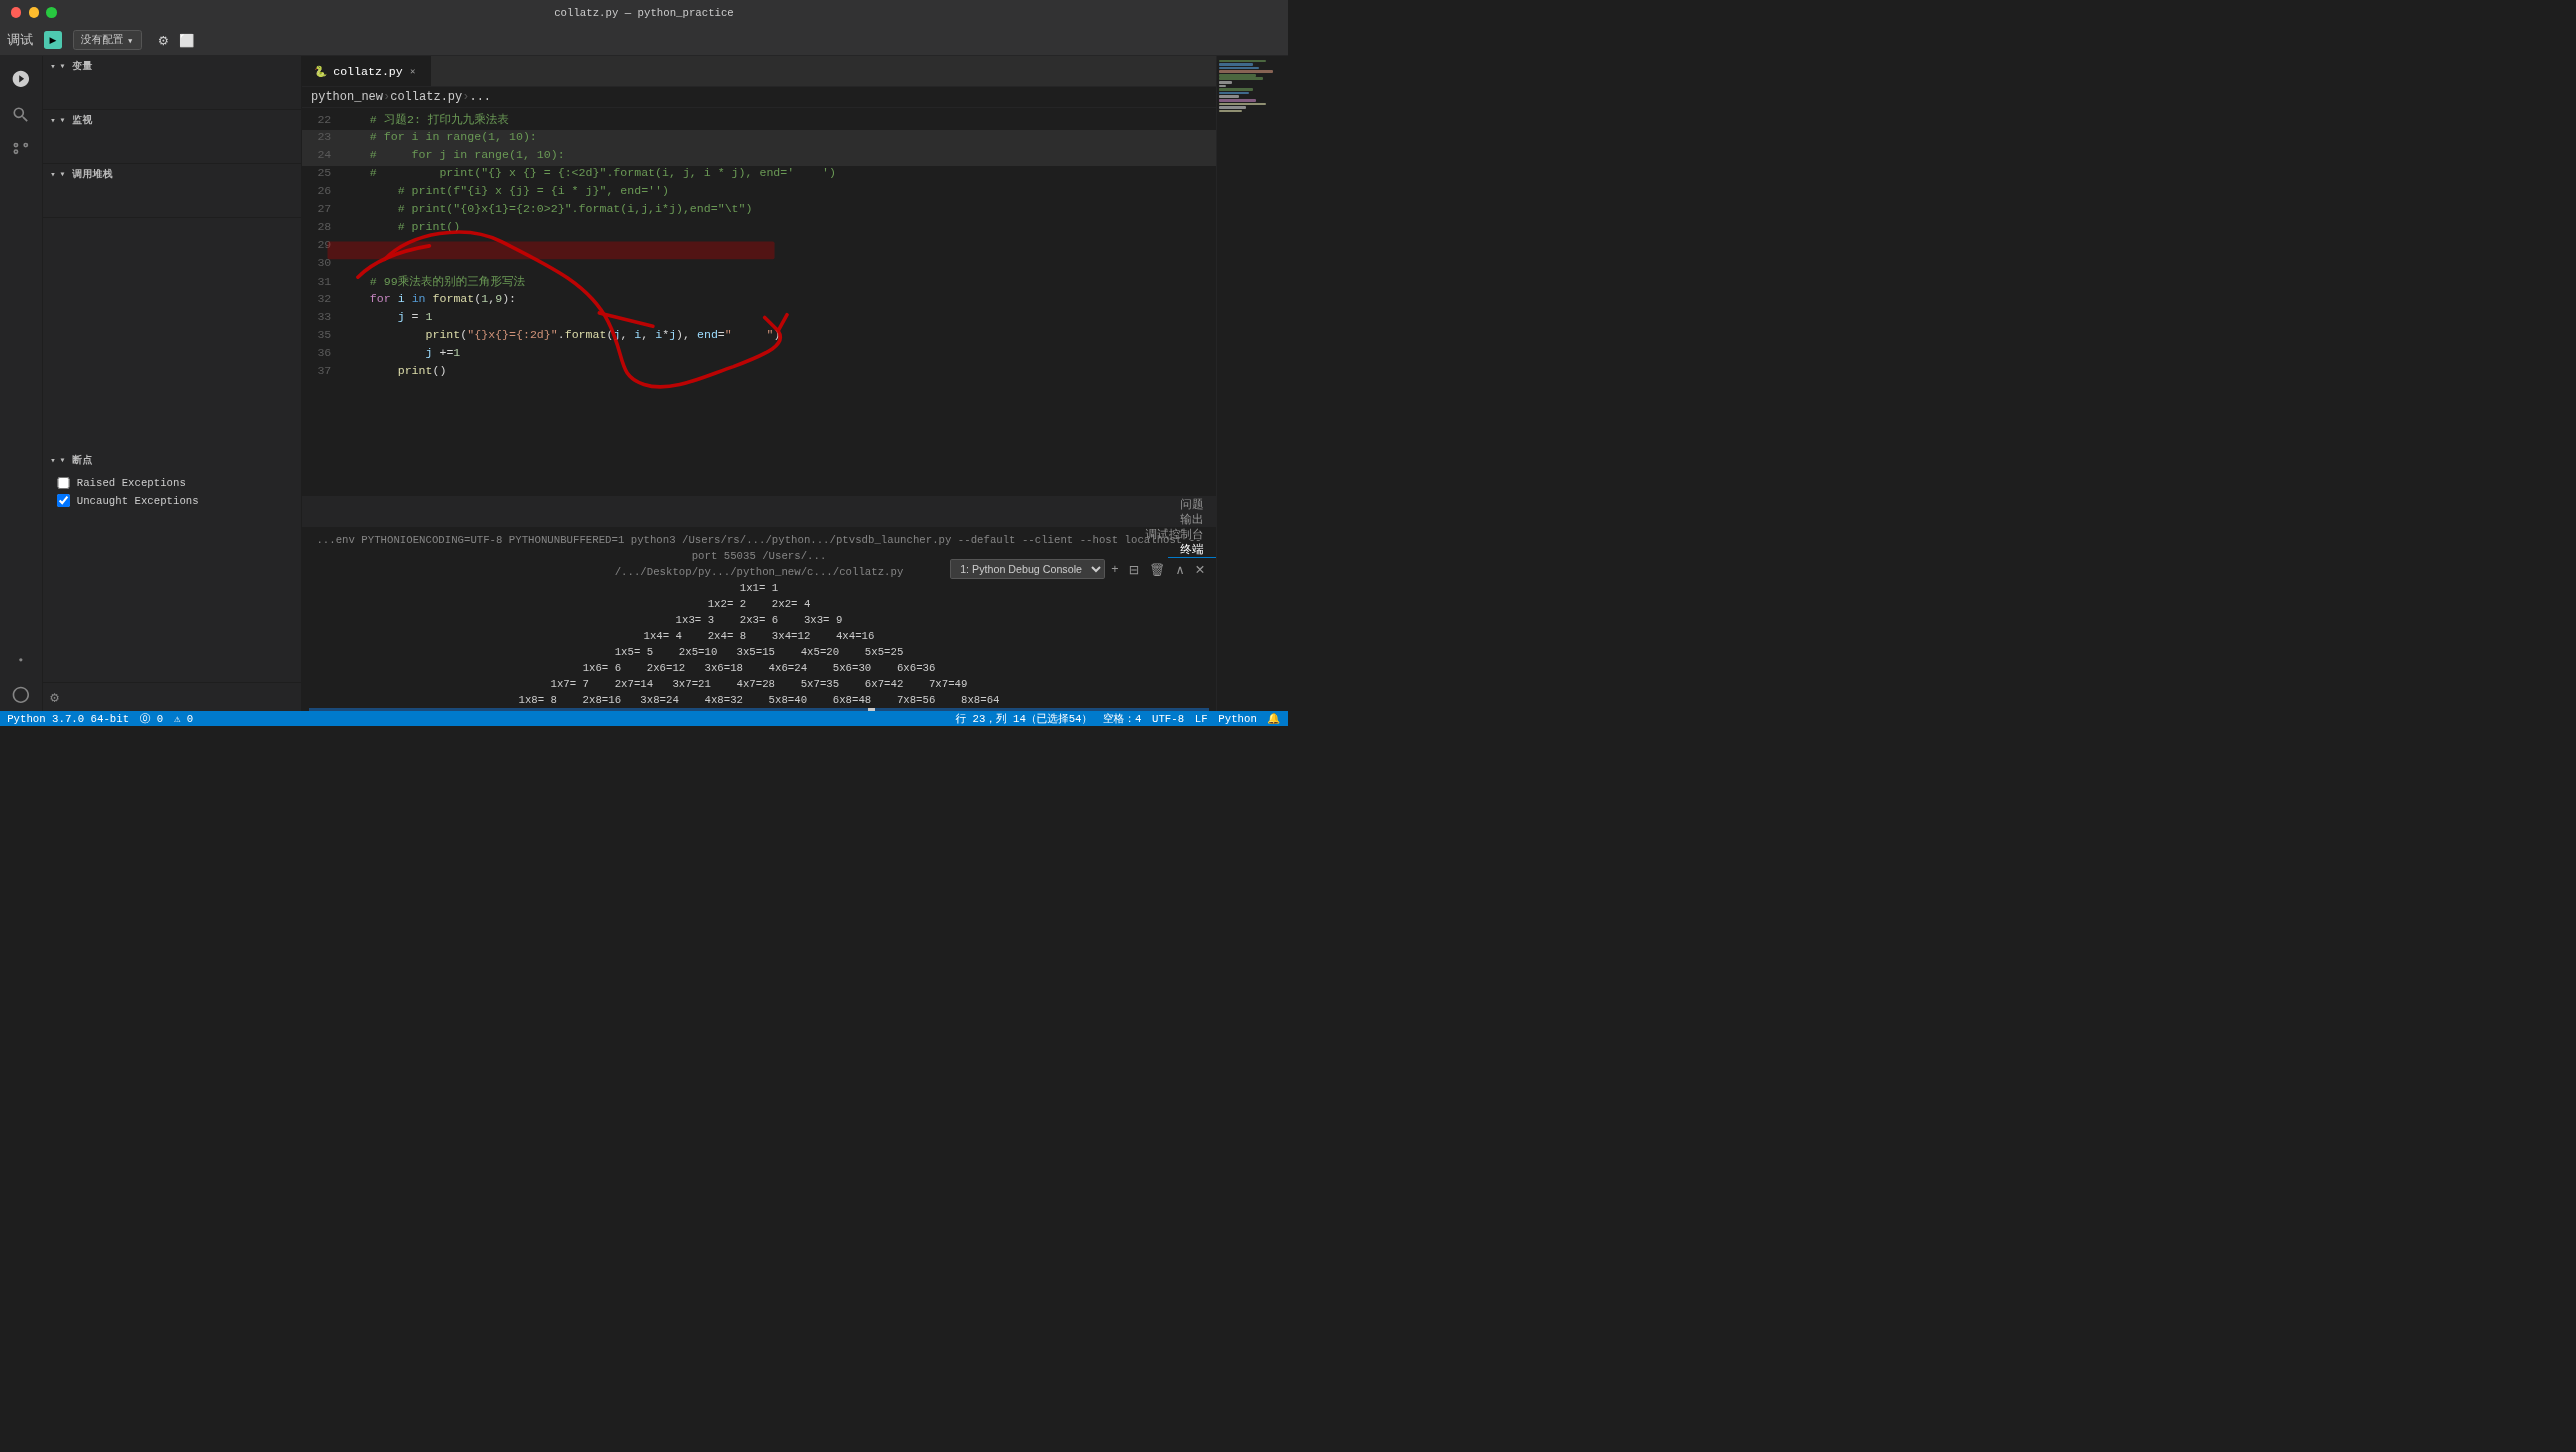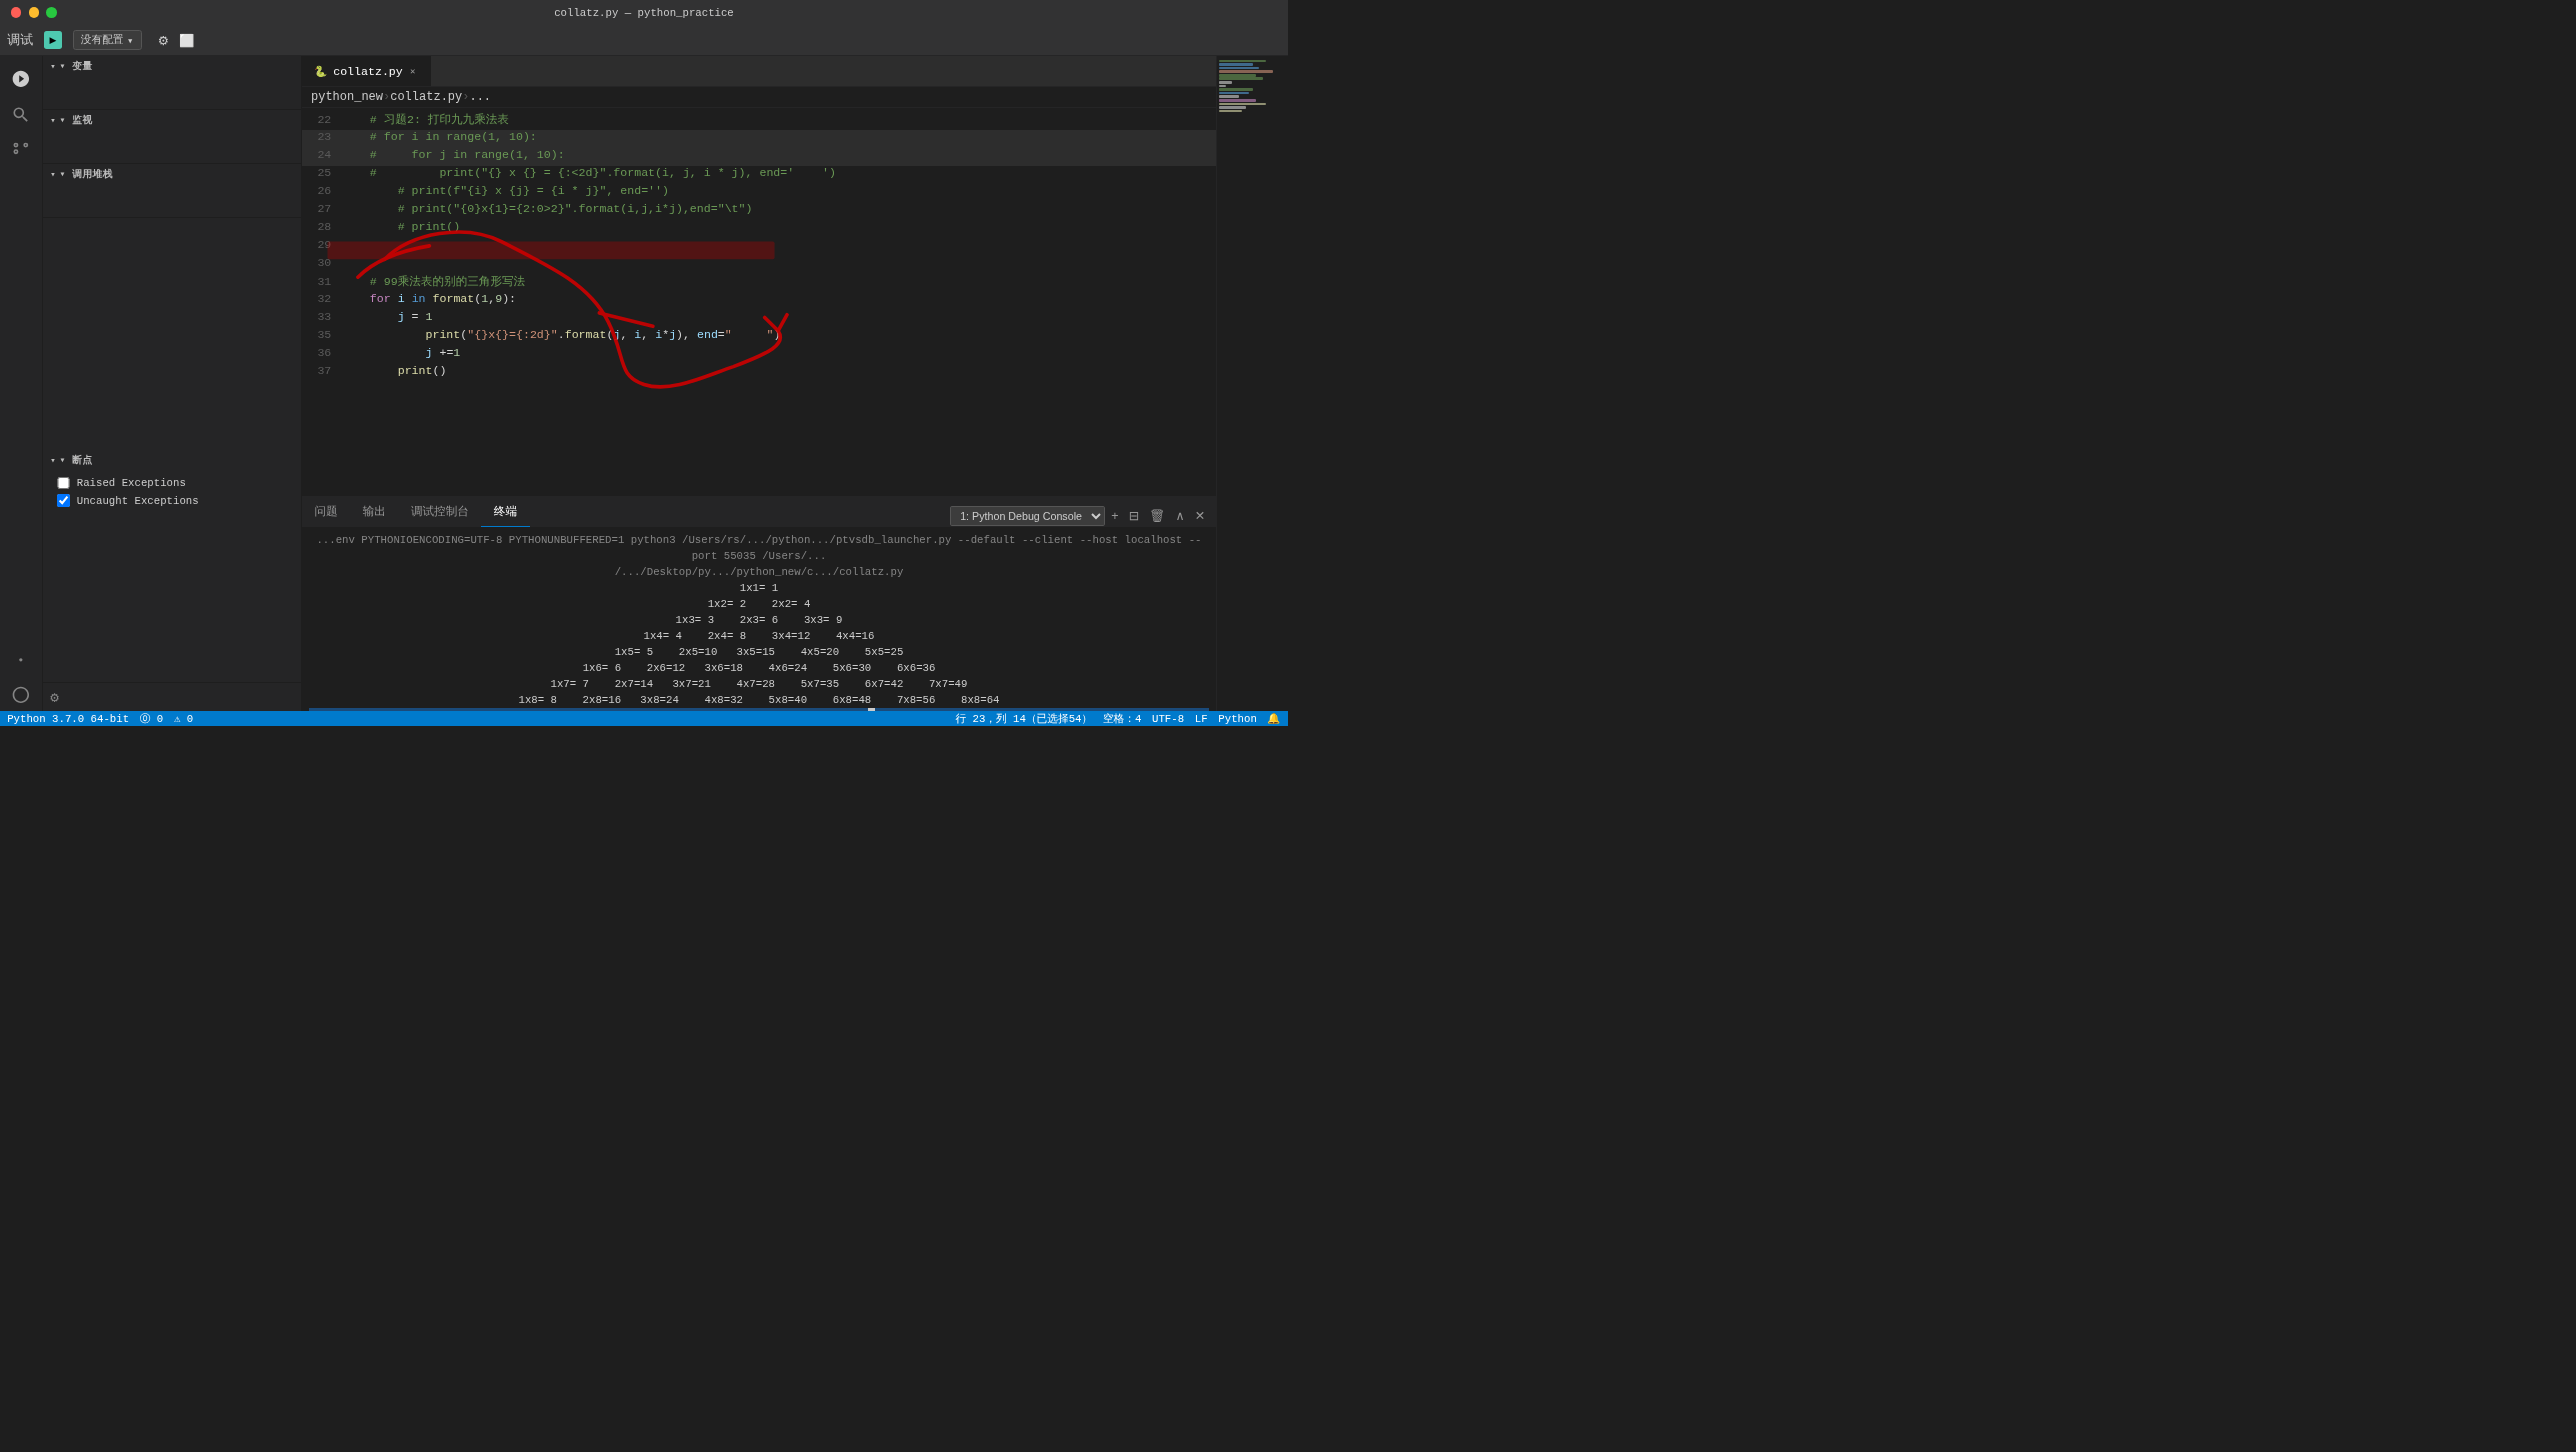--- a/index.html
+++ b/index.html
@@ -320,20 +320,21 @@
       flex-direction: column;
       border-top: 0.9px solid #252526;
     }
 
     .terminal-tabs {
       height: 31px;
       background: #252526;
       display: flex;
       align-items: flex-end;
       border-bottom: 0.9px solid #1e1e1e;
+      flex-direction: column;
     }
     .terminal-tab {
       height: 31px;
       padding: 0 12.5px;
       display: flex;
       align-items: center;
       font-size: 11.6px;
       cursor: pointer;
       color: #969696;
     }

